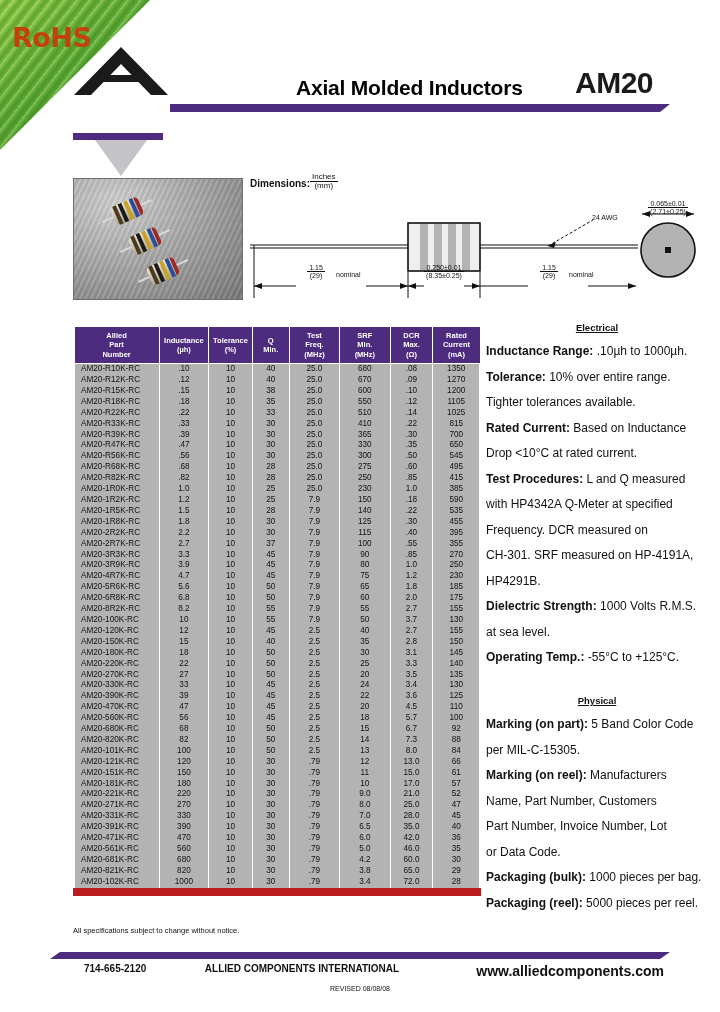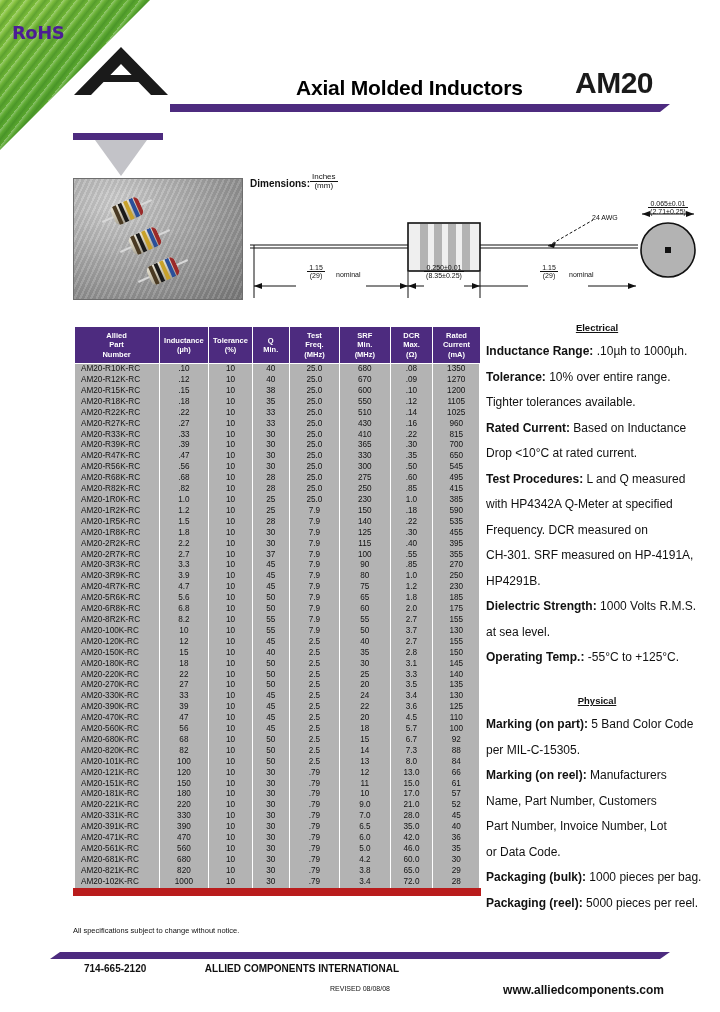--- a/index.html
+++ b/index.html
@@ -37,23 +37,23 @@
         rgba(255,255,255,0.30) 0px,
         rgba(255,255,255,0.02) 3px,
         rgba(40,110,30,0.32) 6px,
         rgba(120,190,60,0.10) 10px),
       linear-gradient(140deg, #8cc63f 0%, #5aa82e 45%, #4e9a28 70%, #76bd3a 100%);
     clip-path: polygon(0 0, 100% 0, 0 100%);
   }
   .rohs-text {
     position: absolute;
     left: 12px; top: 22px;
-    font-size: 18px;
+    font-size: 27px;
     font-weight: bold;
-    color: #4c1d95;
+    color: #c2410c;
     letter-spacing: -0.5px;
     font-family: "DejaVu Sans", sans-serif;
     z-index: 3;
     text-align: right;
   }
 
   
   .logo-wrap {
     position: absolute;
     left: 73px; top: 45px;
@@ -232,21 +232,21 @@
     position: absolute; left: 84px; top: 0;
     font-size: 10px; font-weight: bold; color: #111;
   }
   .footer-company {
     position: absolute; left: 0; top: 0; width: 604px;
     text-align: center;
     font-size: 10px; font-weight: bold; color: #111;
   }
   .footer-web {
     position: absolute; right: 56px; top: 0;
-    font-size: 12px; font-weight: bold; color: #111; margin-top: 20px;
+    font-size: 14px; font-weight: bold; color: #111;
   }
   .footer-rev {
     position: absolute; left: 0; top: 22px; width: 720px;
     text-align: center;
     font-size: 7px; color: #111;
   }
 </style>
 </head>
 <body>
 
@@ -478,30 +478,20 @@
           <td class="pn">AM20-R22K-RC</td>
           <td>.22</td>
           <td>10</td>
           <td>33</td>
           <td>25.0</td>
           <td>510</td>
           <td>.14</td>
           <td>1025</td>
         </tr>
         <tr>
-          <td class="pn">AM20-R27K-RC</td>
-          <td>.27</td>
-          <td>10</td>
-          <td>33</td>
-          <td>25.0</td>
-          <td>430</td>
-          <td>.16</td>
-          <td>960</td>
-        </tr>
-        <tr>
           <td class="pn">AM20-R33K-RC</td>
           <td>.33</td>
           <td>10</td>
           <td>30</td>
           <td>25.0</td>
           <td>410</td>
           <td>.22</td>
           <td>815</td>
         </tr>
         <tr>
@@ -836,20 +826,30 @@
         </tr>
         <tr>
           <td class="pn">AM20-221K-RC</td>
           <td>220</td>
           <td>10</td>
           <td>30</td>
           <td>.79</td>
           <td>9.0</td>
           <td>21.0</td>
           <td>52</td>
+        </tr>
+        <tr>
+          <td class="pn">AM20-271K-RC</td>
+          <td>270</td>
+          <td>10</td>
+          <td>30</td>
+          <td>.79</td>
+          <td>8.0</td>
+          <td>25.0</td>
+          <td>47</td>
         </tr>
         <tr>
           <td class="pn">AM20-331K-RC</td>
           <td>330</td>
           <td>10</td>
           <td>30</td>
           <td>.79</td>
           <td>7.0</td>
           <td>28.0</td>
           <td>45</td>

